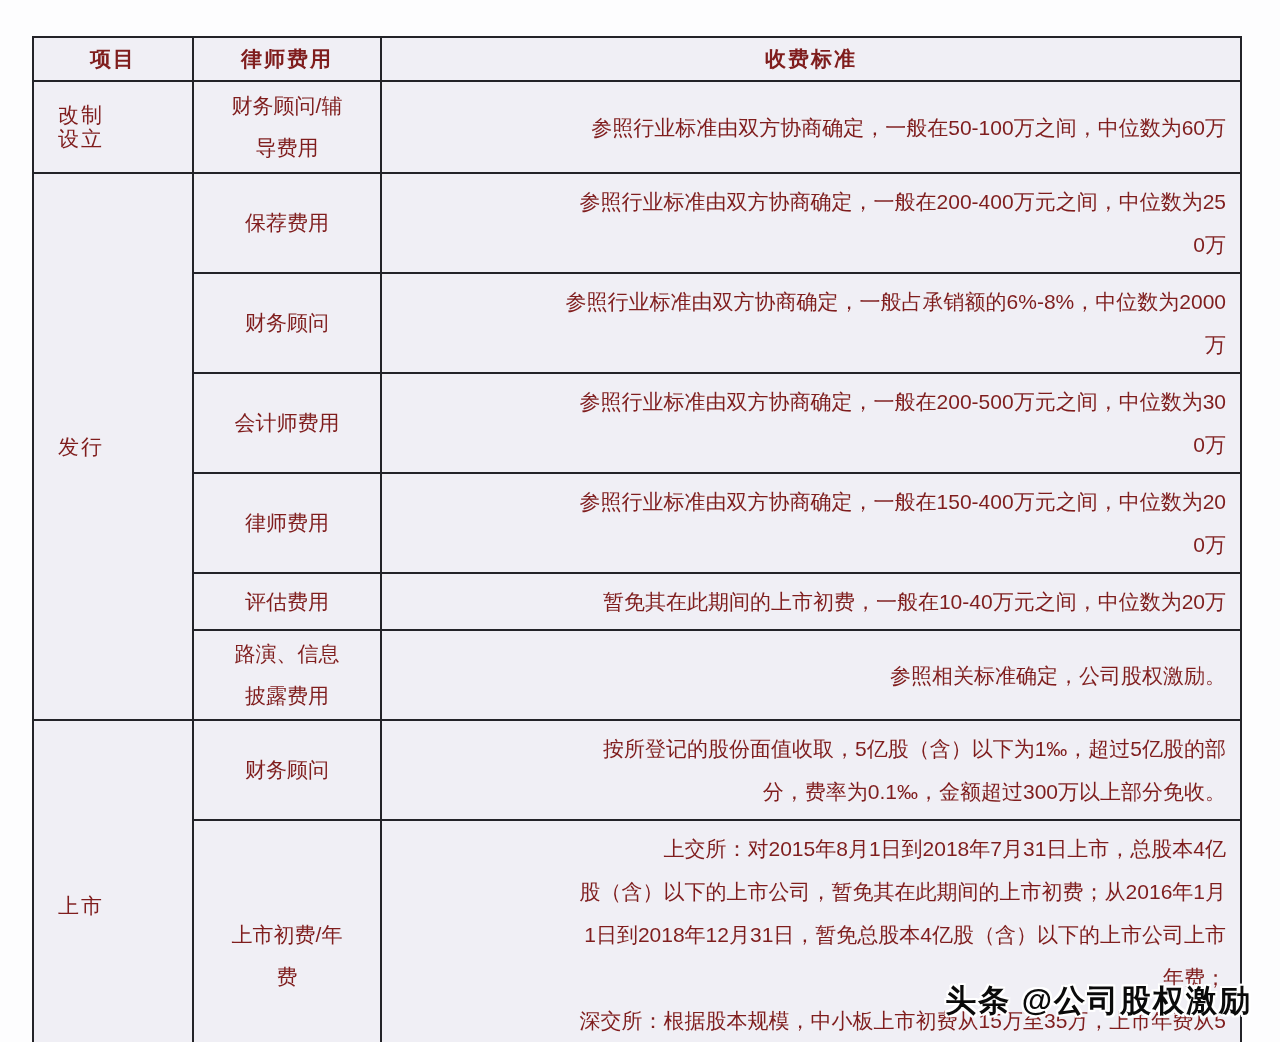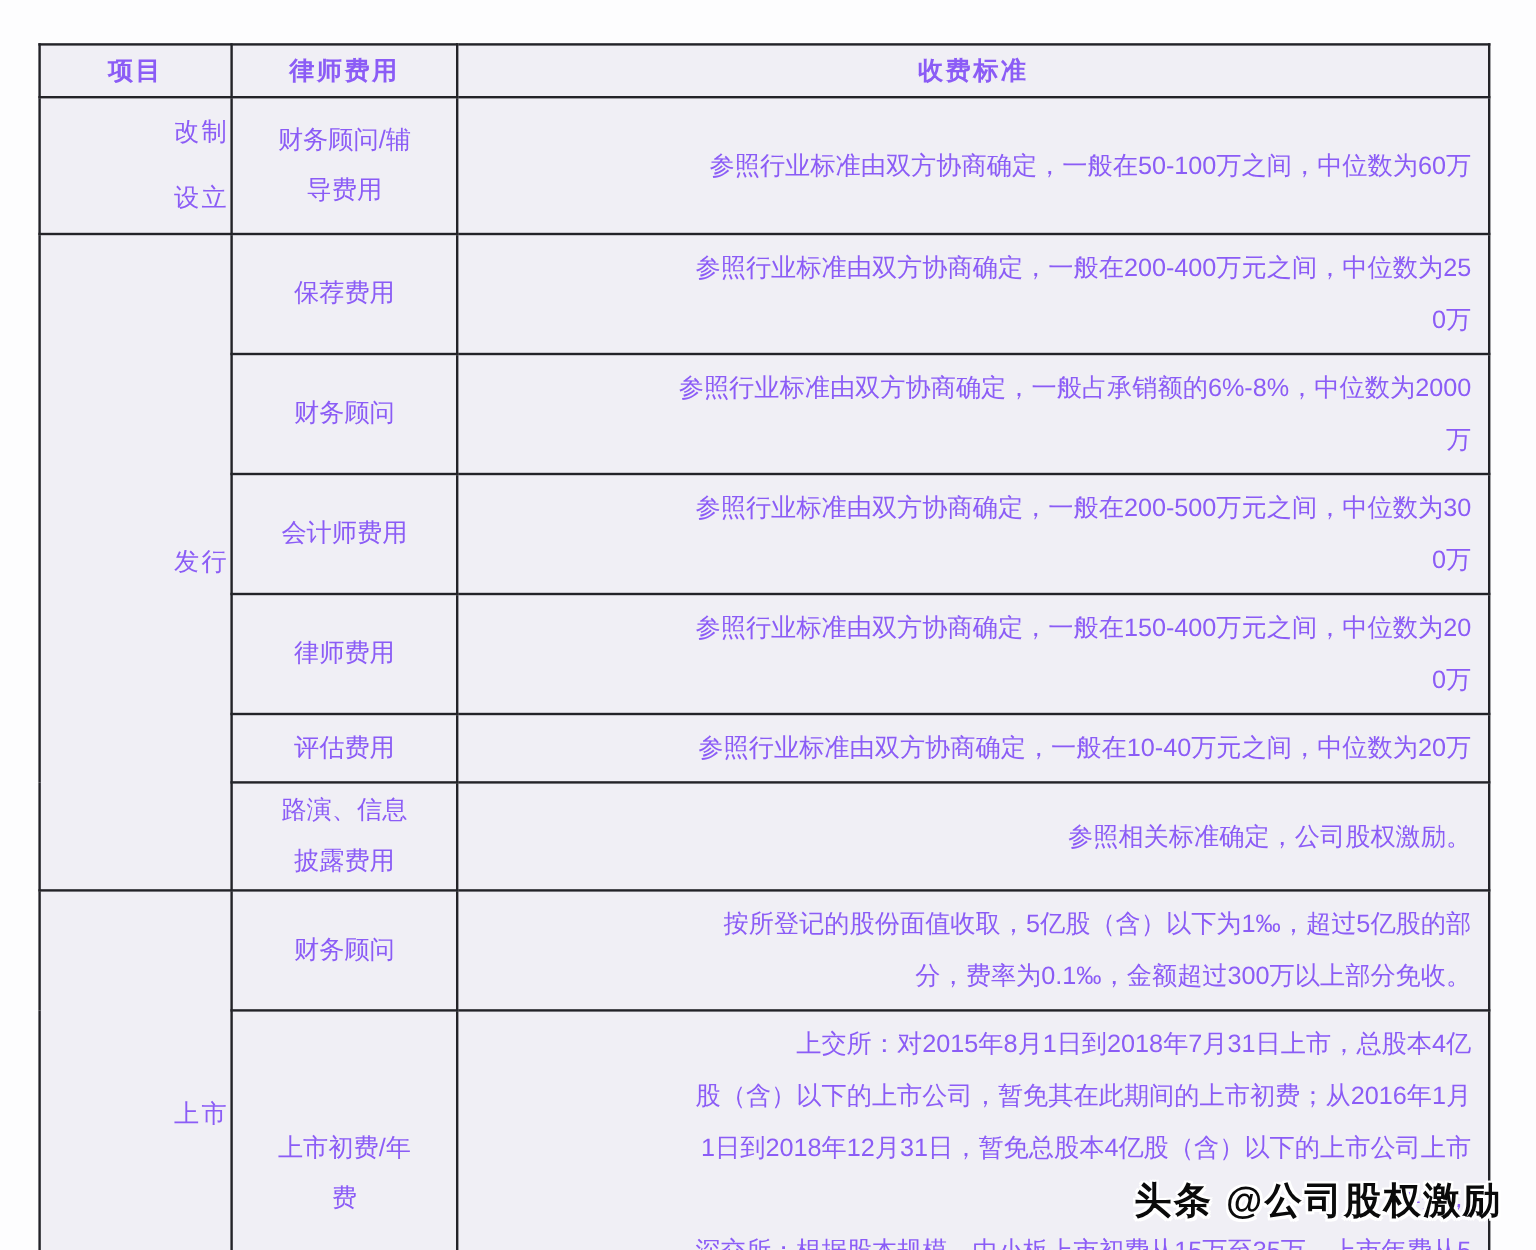--- a/index.html
+++ b/index.html
@@ -26,21 +26,21 @@
     top: 36px;
     width: 1208px;
     border-collapse: collapse;
     table-layout: fixed;
     background: #f0eff5;
   }
   table.fee-table th,
   table.fee-table td {
     border: 2px solid #232328;
     font-size: 21px;
-    color: #8b5cf6;
+    color: #7f1d1d;
     vertical-align: middle;
     white-space: pre-line;
     overflow: hidden;
   }
   tr.header-row { height: 44px; }
   tr.row-1 { height: 92px; }
   tr.row-2 { height: 88px; }
   tr.row-3 { height: 88px; }
   tr.row-4 { height: 88px; }
   tr.row-5 { height: 88px; }
@@ -48,22 +48,22 @@
   tr.row-7 { height: 88px; padding-left: 16px; }
   tr.row-8 { height: 89px; }
   tr.row-9 { height: 258px; }
   th.col-head {
     font-weight: bold;
     font-size: 22px;
     text-align: center;
     letter-spacing: 2px;
   }
   td.cell-item {
-    text-align: right;
-    line-height: 55px;
+    text-align: left;
+    line-height: 24px;
     letter-spacing: 2px;
     padding-left: 24px;
   }
   td.cell-fee {
     text-align: center;
     line-height: 42px;
     padding: 2px 4px;
     border-radius: 18px;
   }
   td.cell-standard {
@@ -129,21 +129,21 @@
         <td class="cell-standard">参照行业标准由双方协商确定，一般在200-500万元之间，中位数为30
 0万</td>
       </tr>
       <tr class="row-5">
         <td class="cell-fee">律师费用</td>
         <td class="cell-standard">参照行业标准由双方协商确定，一般在150-400万元之间，中位数为20
 0万</td>
       </tr>
       <tr class="row-6">
         <td class="cell-fee">评估费用</td>
-        <td class="cell-standard">参照行业标准由双方协商确定，一般在10-40万元之间，中位数为20万</td>
+        <td class="cell-standard">暂免其在此期间的上市初费，一般在10-40万元之间，中位数为20万</td>
       </tr>
       <tr class="row-7">
         <td class="cell-fee">路演、信息
 披露费用</td>
         <td class="cell-standard">参照相关标准确定，公司股权激励。</td>
       </tr>
       <tr class="row-8">
         <td class="cell-item" rowspan="2">上市</td>
         <td class="cell-fee">财务顾问</td>
         <td class="cell-standard">按所登记的股份面值收取，5亿股（含）以下为1‰，超过5亿股的部

